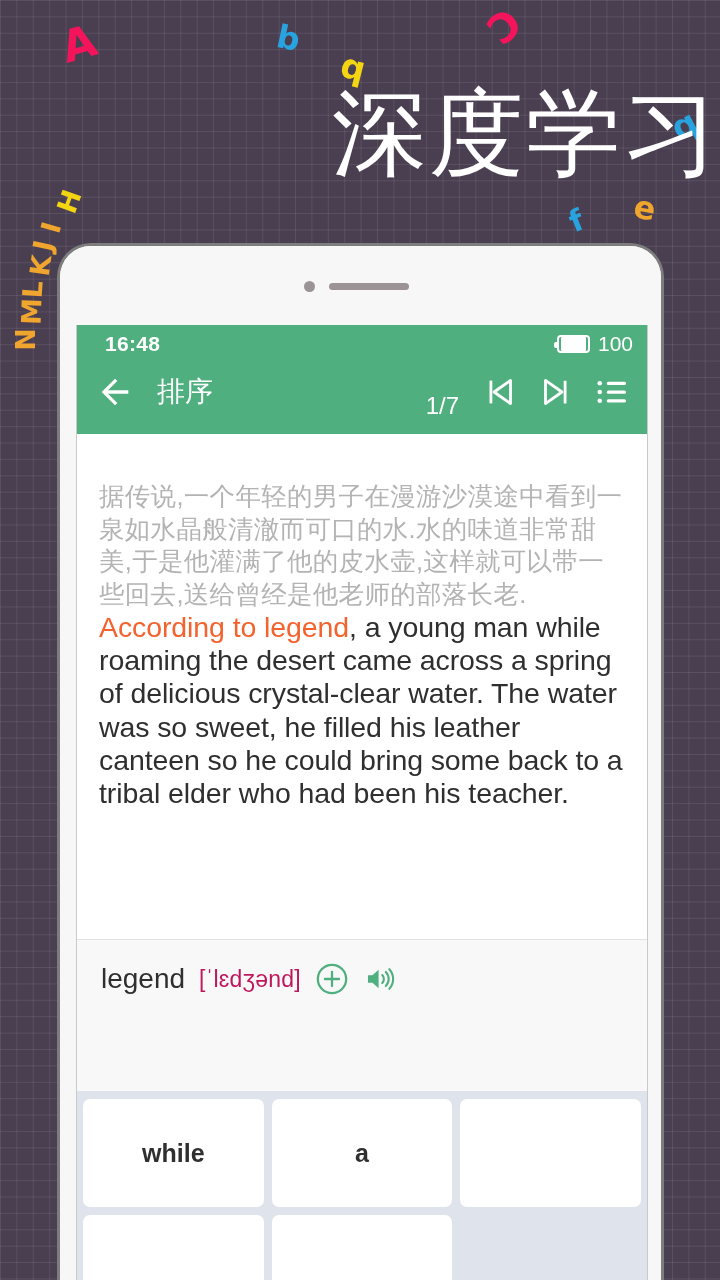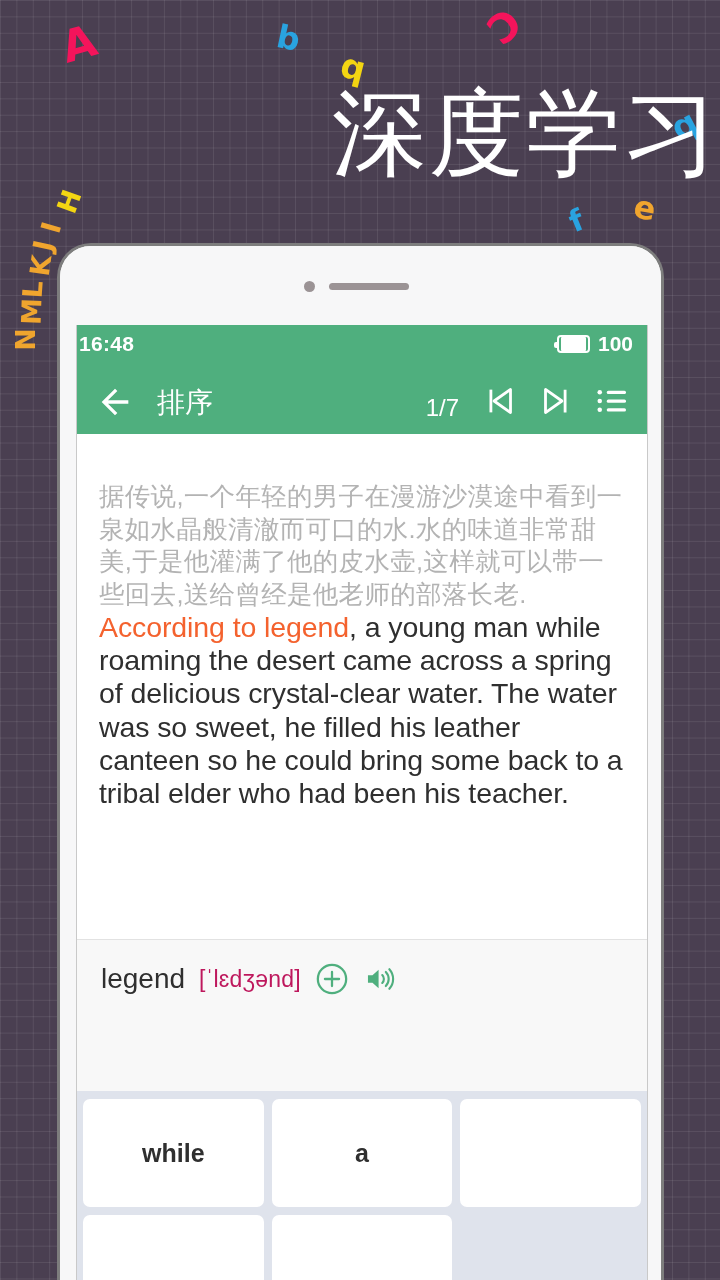--- a/index.html
+++ b/index.html
@@ -96,21 +96,21 @@
     border-right:1px solid #c9c9c9;
   }
 
   
   #status-bar {
     height:37px;
     background:#4faf7e;
     display:flex;
     align-items:center;
     justify-content:space-between;
-    padding:0 14px 0 2px;
+    padding:0 14px 0 28px;
     color:#ffffff;
   }
   #status-time { font-size:21px; font-weight:700; letter-spacing:.3px; }
   #status-right { display:flex; align-items:center; gap:8px; }
   .battery-icon {
     width:33px; height:18px;
     border:2.5px solid #fff;
     border-radius:4px;
     position:relative;
     display:flex; align-items:center;
@@ -121,28 +121,28 @@
     width:3px; height:6px;
     background:#fff;
     border-radius:2px 0 0 2px;
   }
   .battery-fill{
     margin:2px;
     width:100%; height:100%;
     background:#fff;
     border-radius:1px;
   }
-  #battery-level { font-size:21px; font-weight:700; }
+  #battery-level { font-size:21px; font-weight:400; }
 
   
   #app-header {
     height:72px;
     background:#4faf7e;
     display:flex;
-    align-items:flex-end;
+    align-items:center;
     padding:0 14px 12px 18px;
     color:#ffffff;
     gap:14px;
   }
   #back-arrow { width:40px; height:40px; flex:none; }
   #header-title { font-size:28px; font-weight:400; margin-left:8px; }
   #header-spacer { flex:1; }
   #page-indicator { font-size:24px; font-weight:400; margin-right:6px;margin-top:28px; }
   .hdr-icon { width:42px; height:42px; flex:none; }
 

